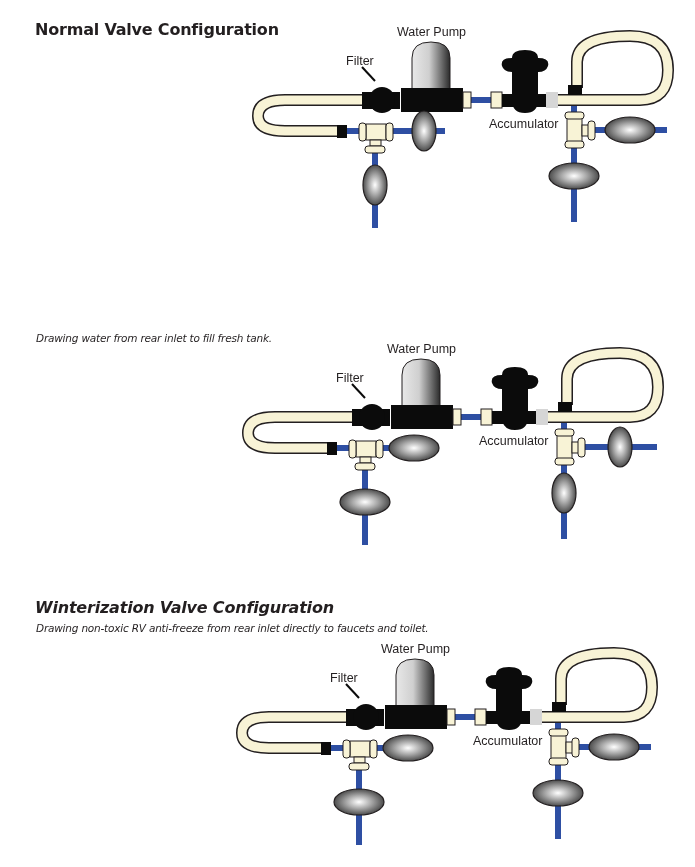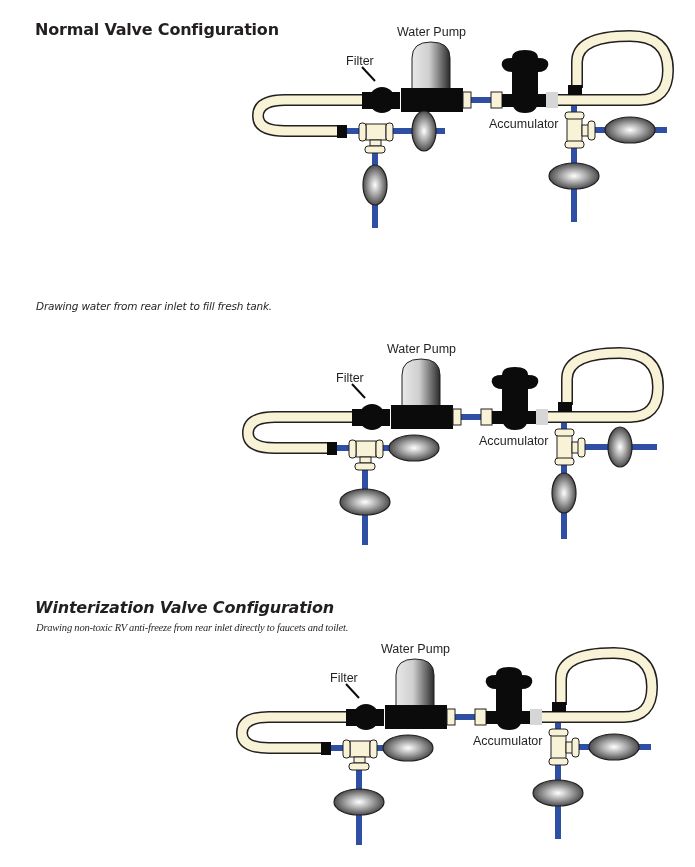--- a/index.html
+++ b/index.html
@@ -68,21 +68,21 @@
         <rect x="588" y="121" width="7" height="19" rx="3" fill="#f8f3d6" stroke="#231f20" stroke-width="1"></rect>
         <ellipse cx="424" cy="131" rx="12" ry="20" fill="url(#vg0)" stroke="#231f20" stroke-width="1.2"></ellipse>
         <ellipse cx="375" cy="185" rx="12" ry="20" fill="url(#vg0)" stroke="#231f20" stroke-width="1.2"></ellipse>
         <ellipse cx="630" cy="130" rx="25" ry="13" fill="url(#vg0)" stroke="#231f20" stroke-width="1.2"></ellipse>
         <ellipse cx="574" cy="176" rx="25" ry="13" fill="url(#vg0)" stroke="#231f20" stroke-width="1.2"></ellipse>
       </g>
     </svg>
 </div>
 
 <div class="section" style="top:280px;height:300px;">
-  <div class="subtitle" style="top:20px;">Drawing water from rear inlet to fill fresh tank.</div>
+  <div class="subtitle" style="top:52px;">Drawing water from rear inlet to fill fresh tank.</div>
   <svg class="diagram" width="695" height="300">
       <defs>
         <radialGradient id="vg1" cx="50%" cy="50%" r="55%">
           <stop offset="0%" stop-color="#ffffff"></stop>
           <stop offset="45%" stop-color="#a9a9a9"></stop>
           <stop offset="100%" stop-color="#3a3a3a"></stop>
         </radialGradient>
         <linearGradient id="pg1" x1="0%" y1="0%" x2="100%" y2="0%">
           <stop offset="0%" stop-color="#e8e8e8"></stop>
           <stop offset="45%" stop-color="#cfcfcf"></stop>
@@ -127,21 +127,21 @@
         <ellipse cx="424" cy="131" rx="25" ry="13" fill="url(#vg1)" stroke="#231f20" stroke-width="1.2"></ellipse>
         <ellipse cx="375" cy="185" rx="25" ry="13" fill="url(#vg1)" stroke="#231f20" stroke-width="1.2"></ellipse>
         <ellipse cx="630" cy="130" rx="12" ry="20" fill="url(#vg1)" stroke="#231f20" stroke-width="1.2"></ellipse>
         <ellipse cx="574" cy="176" rx="12" ry="20" fill="url(#vg1)" stroke="#231f20" stroke-width="1.2"></ellipse>
       </g>
     </svg>
 </div>
 
 <div class="section" style="top:586px;height:281px;">
   <div class="title" style="top:12px;font-style:italic;">Winterization Valve Configuration</div>
-  <div class="subtitle" style="top:36px;font-family:Liberation Serif, serif;">Drawing non-toxic RV anti-freeze from rear inlet directly to faucets and toilet.</div>
+  <div class="subtitle" style="top:36px;">Drawing non-toxic RV anti-freeze from rear inlet directly to faucets and toilet.</div>
   <svg class="diagram" width="695" height="281">
       <defs>
         <radialGradient id="vg2" cx="50%" cy="50%" r="55%">
           <stop offset="0%" stop-color="#ffffff"></stop>
           <stop offset="45%" stop-color="#a9a9a9"></stop>
           <stop offset="100%" stop-color="#3a3a3a"></stop>
         </radialGradient>
         <linearGradient id="pg2" x1="0%" y1="0%" x2="100%" y2="0%">
           <stop offset="0%" stop-color="#e8e8e8"></stop>
           <stop offset="45%" stop-color="#cfcfcf"></stop>

